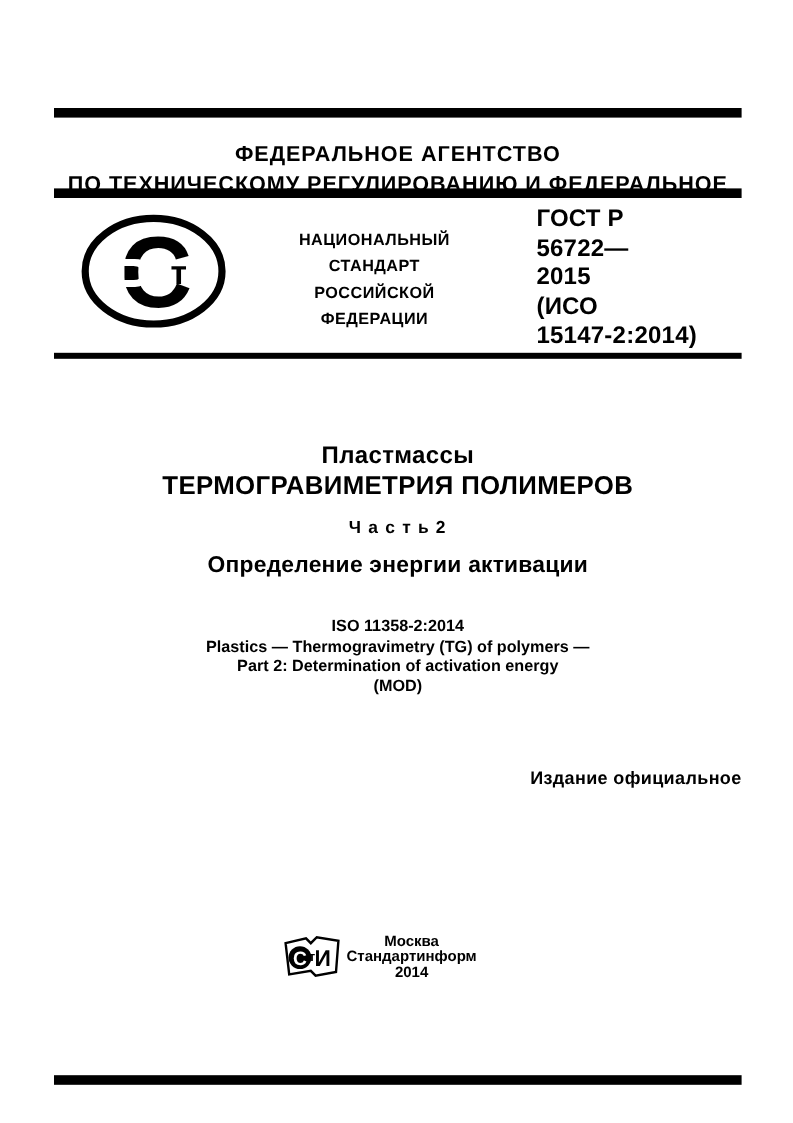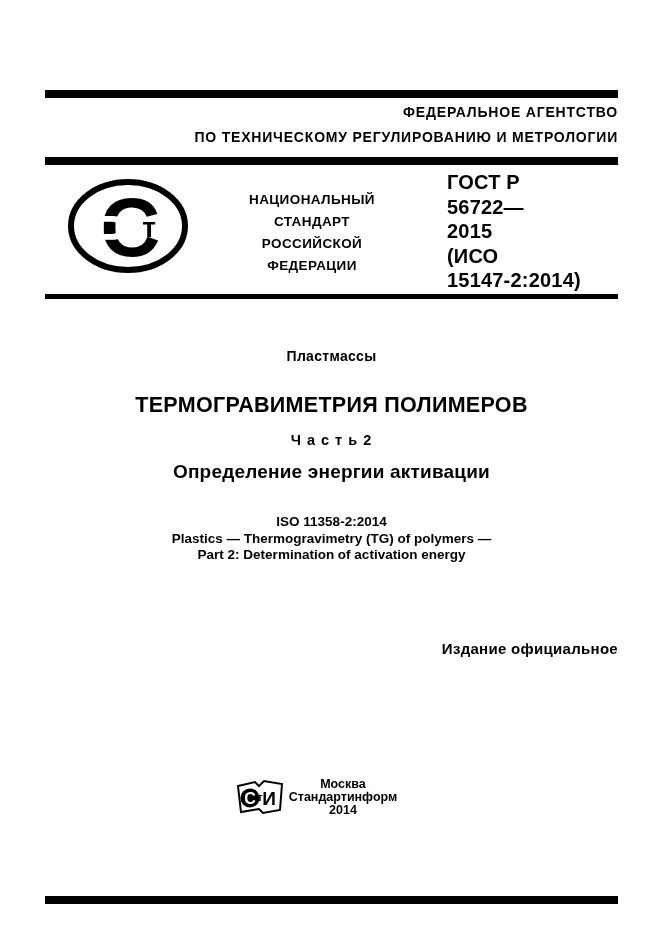--- a/index.html
+++ b/index.html
@@ -14,42 +14,42 @@
   .rule {
     position:absolute; left:45px; width:573px; background:#000;
   }
   .rule.r1 { top:90px;  height:8px; }
   .rule.r2 { top:157px; height:8px; }
   .rule.r3 { top:294px; height:5px; }
   .rule.r4 { top:896px; height:8px; }
 
   .agency-line {
     position:absolute; left:45px; width:573px;
-    text-align:right; font-weight:bold; font-size:14px;
-    letter-spacing:0.8px; white-space:nowrap;
+    text-align:center; font-weight:bold; font-size:18px;
+    letter-spacing:0.8px; white-space:nowrap;margin-top:14px;
   }
   .agency-line.l1 { top:104px; }
   .agency-line.l2 { top:129px; }
 
   .rst-logo { position:absolute; left:66px; top:176px; }
 
   .org-block {
     position:absolute; left:222px; top:189px; width:180px;
     text-align:center; font-weight:bold; font-size:13.5px;
     line-height:22px; letter-spacing:0.4px;
   }
 
   .code-block {
     position:absolute; left:447px; top:170px; width:175px;
     text-align:left; font-weight:bold; font-size:20px;
     line-height:24.5px; letter-spacing:0.2px;
   }
 
   .title-line { position:absolute; left:45px; width:573px; text-align:center; font-weight:bold; }
-  .t-subject  { top:348px; font-size:14px;   letter-spacing:0.3px; }
+  .t-subject  { top:369px; font-size:20px;   letter-spacing:0.3px; }
   .t-main     { top:393px; font-size:21.5px; letter-spacing:0.3px; }
   .t-part     { top:432px; font-size:14.5px; letter-spacing:1px; }
   .t-subtitle { top:461px; font-size:19px;   letter-spacing:0.2px; }
 
   .eng-block {
     position:absolute; left:45px; top:514px; width:573px;
     text-align:center; font-weight:bold; font-size:13.5px; line-height:16.5px;
   }
 
   .edition-note {
@@ -64,21 +64,21 @@
   .si-logo { position:absolute; left:235px; top:779px; }
 </style>
 </head>
 <body>
 
 <div class="page">
 
   <div class="rule r1"></div>
 
   <div class="agency-line l1">ФЕДЕРАЛЬНОЕ АГЕНТСТВО</div>
-  <div class="agency-line l2">ПО ТЕХНИЧЕСКОМУ РЕГУЛИРОВАНИЮ И МЕТРОЛОГИИ</div>
+  <div class="agency-line l2">ПО ТЕХНИЧЕСКОМУ РЕГУЛИРОВАНИЮ И ФЕДЕРАЛЬНОЕ</div>
 
   <div class="rule r2"></div>
 
   <div class="rst-logo">
     <svg width="126" height="102" viewBox="0 0 126 102" xmlns="http://www.w3.org/2000/svg">
       <ellipse cx="62" cy="50" rx="57" ry="44" fill="none" stroke="#000" stroke-width="6"></ellipse>
       <text x="64" y="80" font-family="Liberation Sans, sans-serif" font-size="84" font-weight="bold" text-anchor="middle" fill="#000">С</text>
       <text x="44" y="76" font-family="Liberation Sans, sans-serif" font-size="52" font-weight="bold" text-anchor="middle" fill="#fff">Р</text>
       <text x="83" y="61" font-family="Liberation Sans, sans-serif" font-size="28" font-weight="bold" text-anchor="middle" fill="#000">т</text>
     </svg>
@@ -103,20 +103,21 @@
 
   <div class="title-line t-subject">Пластмассы</div>
   <div class="title-line t-main">ТЕРМОГРАВИМЕТРИЯ ПОЛИМЕРОВ</div>
   <div class="title-line t-part">Ч а с т ь 2</div>
   <div class="title-line t-subtitle">Определение энергии активации</div>
 
   <div class="eng-block">
     <div>ISO 11358-2:2014</div>
     <div>Plastics — Thermogravimetry (TG) of polymers —</div>
     <div>Part 2: Determination of activation energy</div>
+    <div>(MOD)</div>
   </div>
 
   <div class="edition-note">Издание официальное</div>
 
   <div class="si-logo">
     <svg width="50" height="40" viewBox="0 0 50 40" xmlns="http://www.w3.org/2000/svg">
       <path d="M3,7 L20,3 L24,7 L29,2 L47,5 L45,31 L28,34 L24,30 L6,33 Z" fill="#fff" stroke="#000" stroke-width="2"></path>
       <circle cx="15" cy="19" r="9.5" fill="#000"></circle>
       <text x="15" y="25" font-family="Liberation Sans, sans-serif" font-size="16" font-weight="bold" text-anchor="middle" fill="#fff">С</text>
       <text x="34" y="26" font-family="Liberation Sans, sans-serif" font-size="19" font-weight="bold" text-anchor="middle" fill="#000">И</text>

